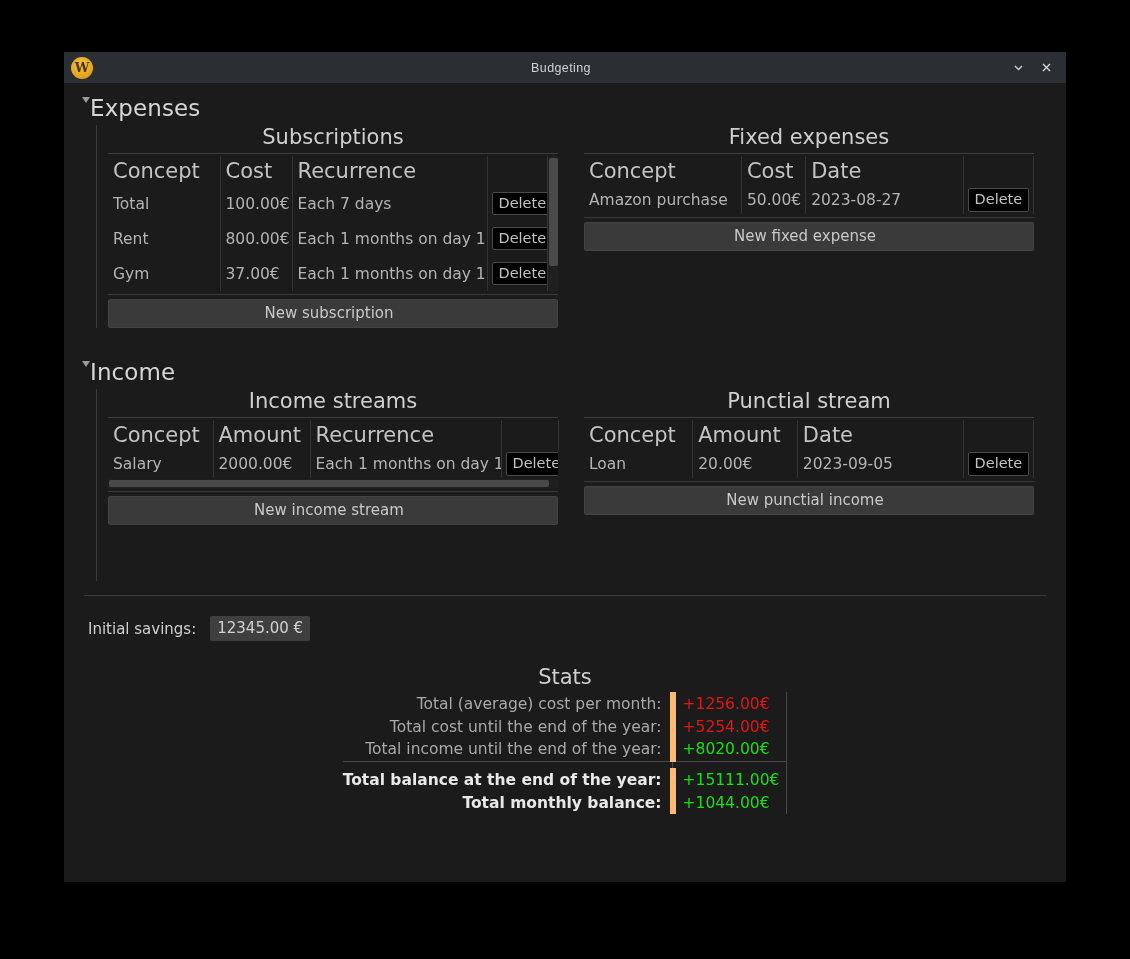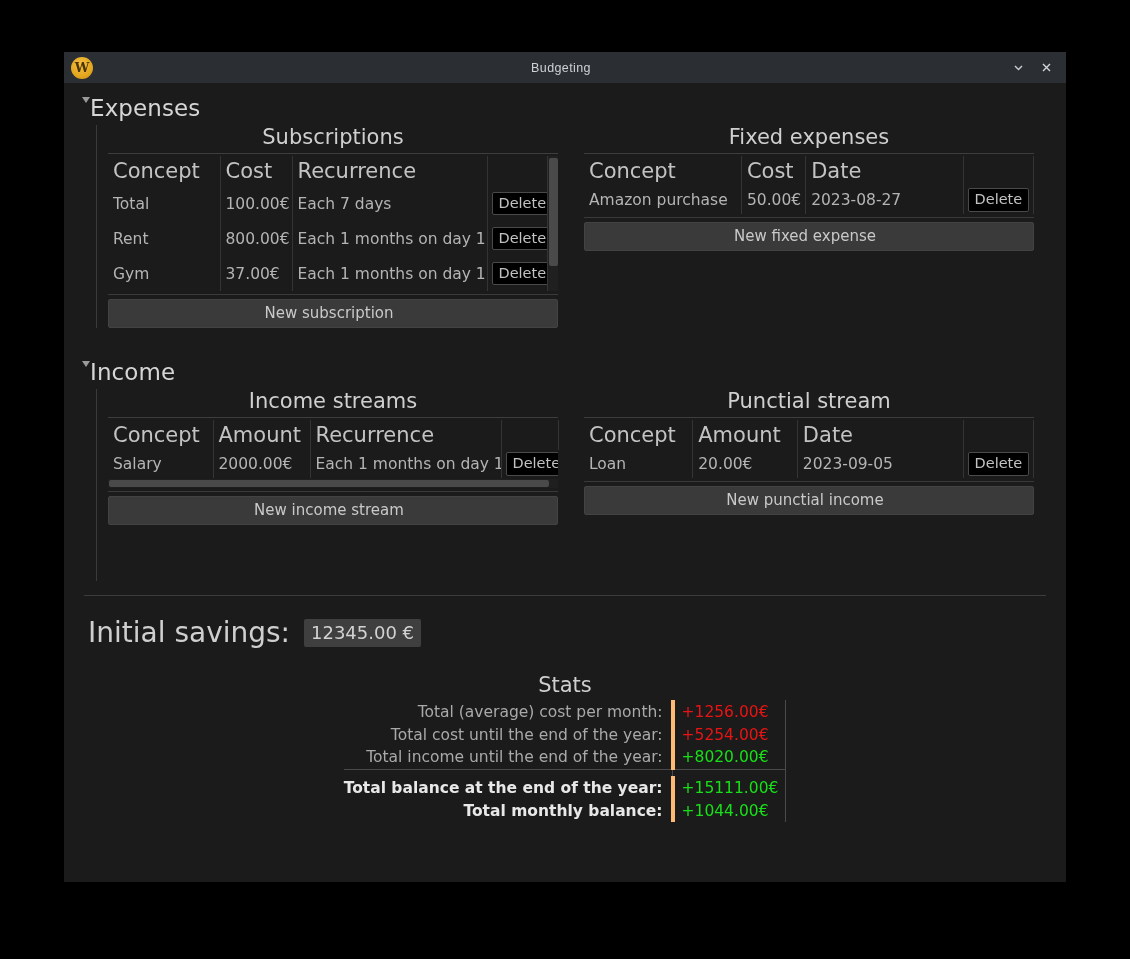--- a/index.html
+++ b/index.html
@@ -152,44 +152,44 @@
   }
   .bottom-rule { height: 1px; background: #3a3a3a; margin-top: 3px; }
 
   
   .hr-main { height: 1px; background: #3c3c3c; margin: 14px 6px 0 6px; }
 
   .savings-row {
     display: flex; align-items: center; gap: 14px;
     padding: 20px 0 0 10px;
   }
-  .savings-label { font-size: 28px; color: #cfcfcf; }
+  .savings-label { font-size: 15px; color: #cfcfcf; }
   .savings-value {
     background: #3f3f3f; color: #d2d2d2;
-    font-size: 18px; padding: 3px 7px 4px 7px; border-radius: 2px;
+    font-size: 15px; padding: 3px 7px 4px 7px; border-radius: 2px;
     cursor: text;
     text-align: center;
   }
 
   
   .stats { margin-top: 24px; }
   .stats-title {
     text-align: center; font-size: 21px; color: #cfcfcf; font-weight: 400;
   }
   .stats-table {
     margin: 3px auto 0 auto;
     border-collapse: collapse;
   }
   .stats-table td { padding: 0; vertical-align: middle; }
   .st-label {
     text-align: right; padding-right: 8px !important;
     font-size: 15.5px; color: #a9a9a9; height: 23px; white-space: nowrap;
   }
   .st-val {
-    border-left: 4px solid #fdba74; border-right: 1px solid #4a4a4a;
+    border-left: 6px solid #fdba74; border-right: 1px solid #4a4a4a;
     padding: 0 7px !important;
     font-size: 15.5px; height: 23px; white-space: nowrap;
   }
   .pos { color: #18e018; }
   .neg { color: #e81414; }
   .sep-row td { padding: 0 !important; height: 7px; }
   .sep-row .sl { border-top: 1px solid #4a4a4a; }
   .sep-row .sv { border-top: 1px solid #4a4a4a; border-left: 1px solid #4a4a4a; border-right: 1px solid #4a4a4a; }
   .bold-lbl { color: #e8e8e8; font-weight: bold; font-size: 15.5px; margin-top: 40px; }
 </style>

